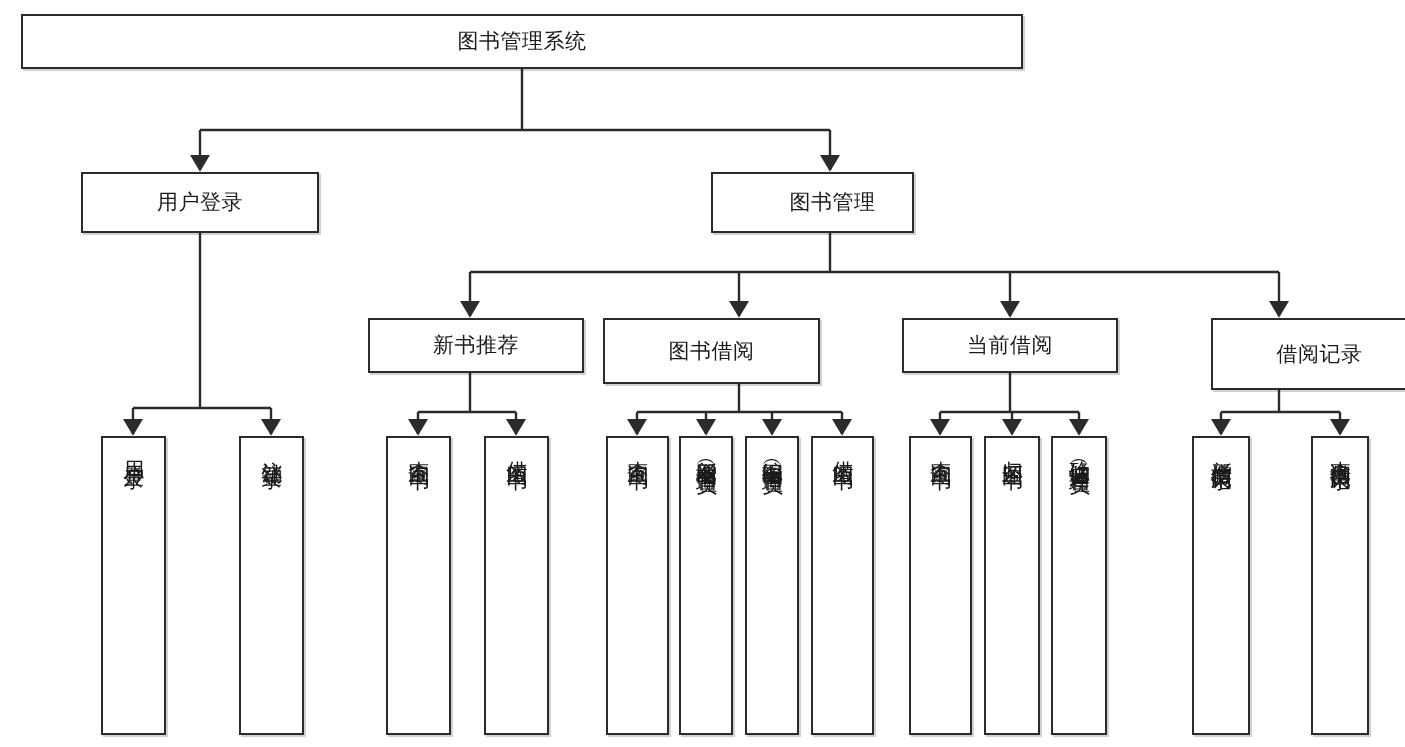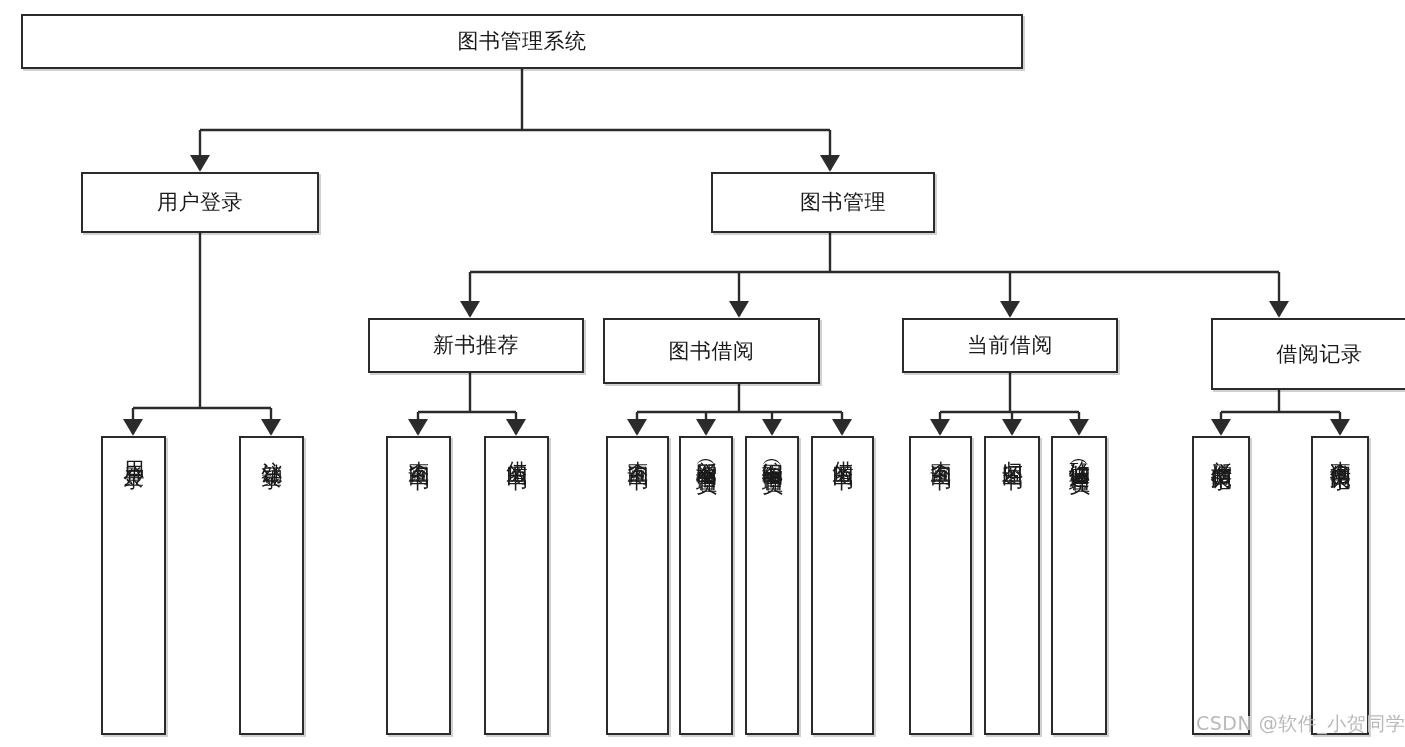--- a/index.html
+++ b/index.html
@@ -112,21 +112,21 @@
       </g>
   </svg>
 
   <div id="node-layer">
       <div class="node" style="left: 21px; top: 14px; width: 1002px; height: 55px;">
         <span class="lbl">图书管理系统</span>
       </div>
       <div class="node" style="left: 81px; top: 172px; width: 238px; height: 61px;">
         <span class="lbl">用户登录</span>
       </div>
-      <div class="node" style="left: 711px; top: 172px; width: 224px; height: 61px; padding-left: 40px;">
+      <div class="node" style="left: 711px; top: 172px; width: 203px; height: 61px; padding-left: 40px;">
         <span class="lbl">图书管理</span>
       </div>
       <div class="node" style="left: 368px; top: 318px; width: 216px; height: 55px;">
         <span class="lbl">新书推荐</span>
       </div>
       <div class="node" style="left: 603px; top: 318px; width: 217px; height: 66px;">
         <span class="lbl">图书借阅</span>
       </div>
       <div class="node" style="left: 902px; top: 318px; width: 216px; height: 55px;">
         <span class="lbl">当前借阅</span>
@@ -168,15 +168,14 @@
         <span class="lbl">确认归还（管理员）</span>
       </div>
       <div class="node vert tall" style="left: 1192px; top: 436px; width: 58px; height: 299px;">
         <span class="lbl">新增借阅记录</span>
       </div>
       <div class="node vert tall" style="left: 1311px; top: 436px; width: 58px; height: 299px;">
         <span class="lbl">查询借阅记录</span>
       </div>
     </div>
 
-  <div class="watermark" style="left:1196px; top:711px;">CSDN @软件_小贺同学</div>
 
 </div>
 
 </body></html>

